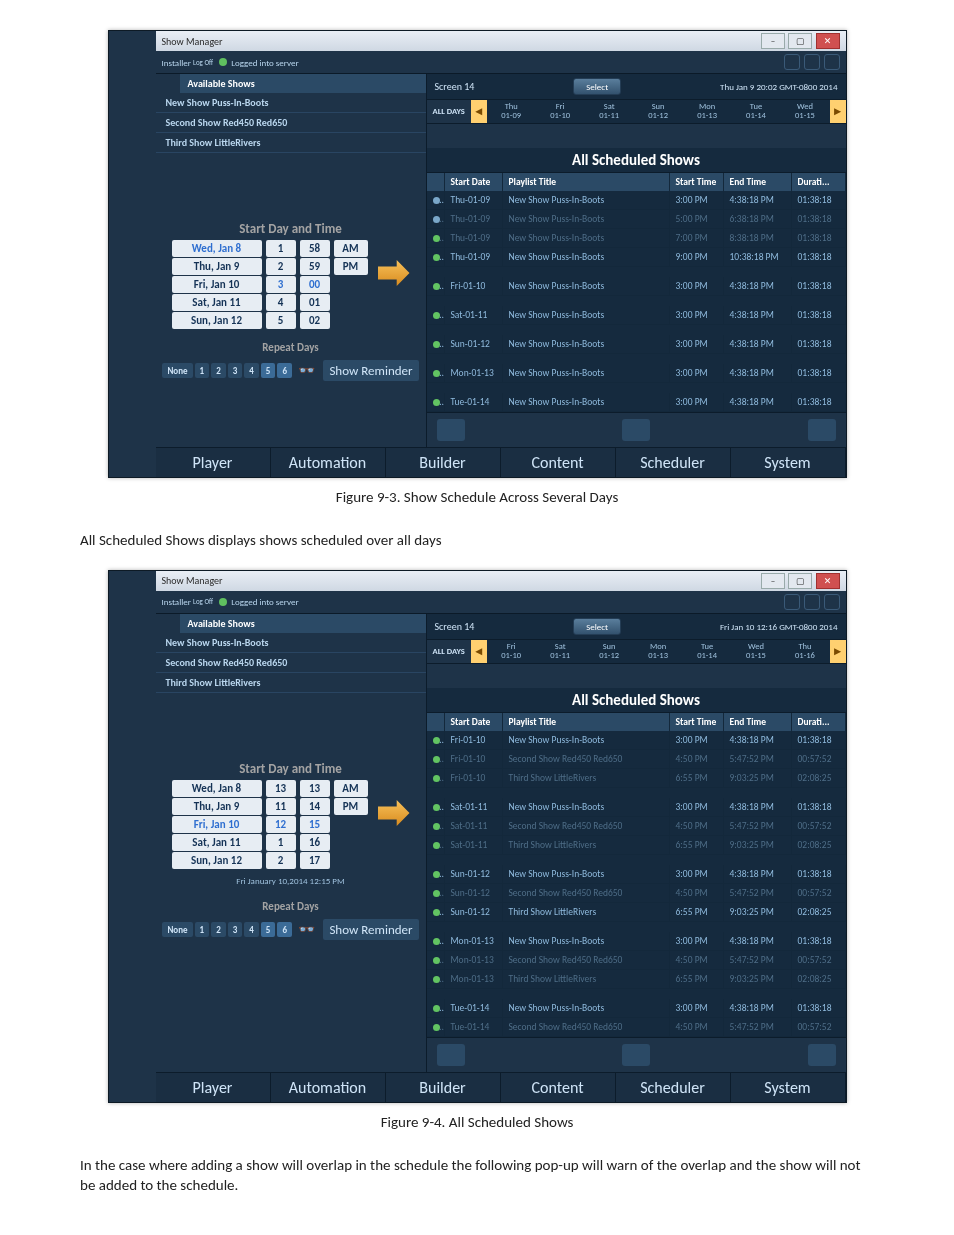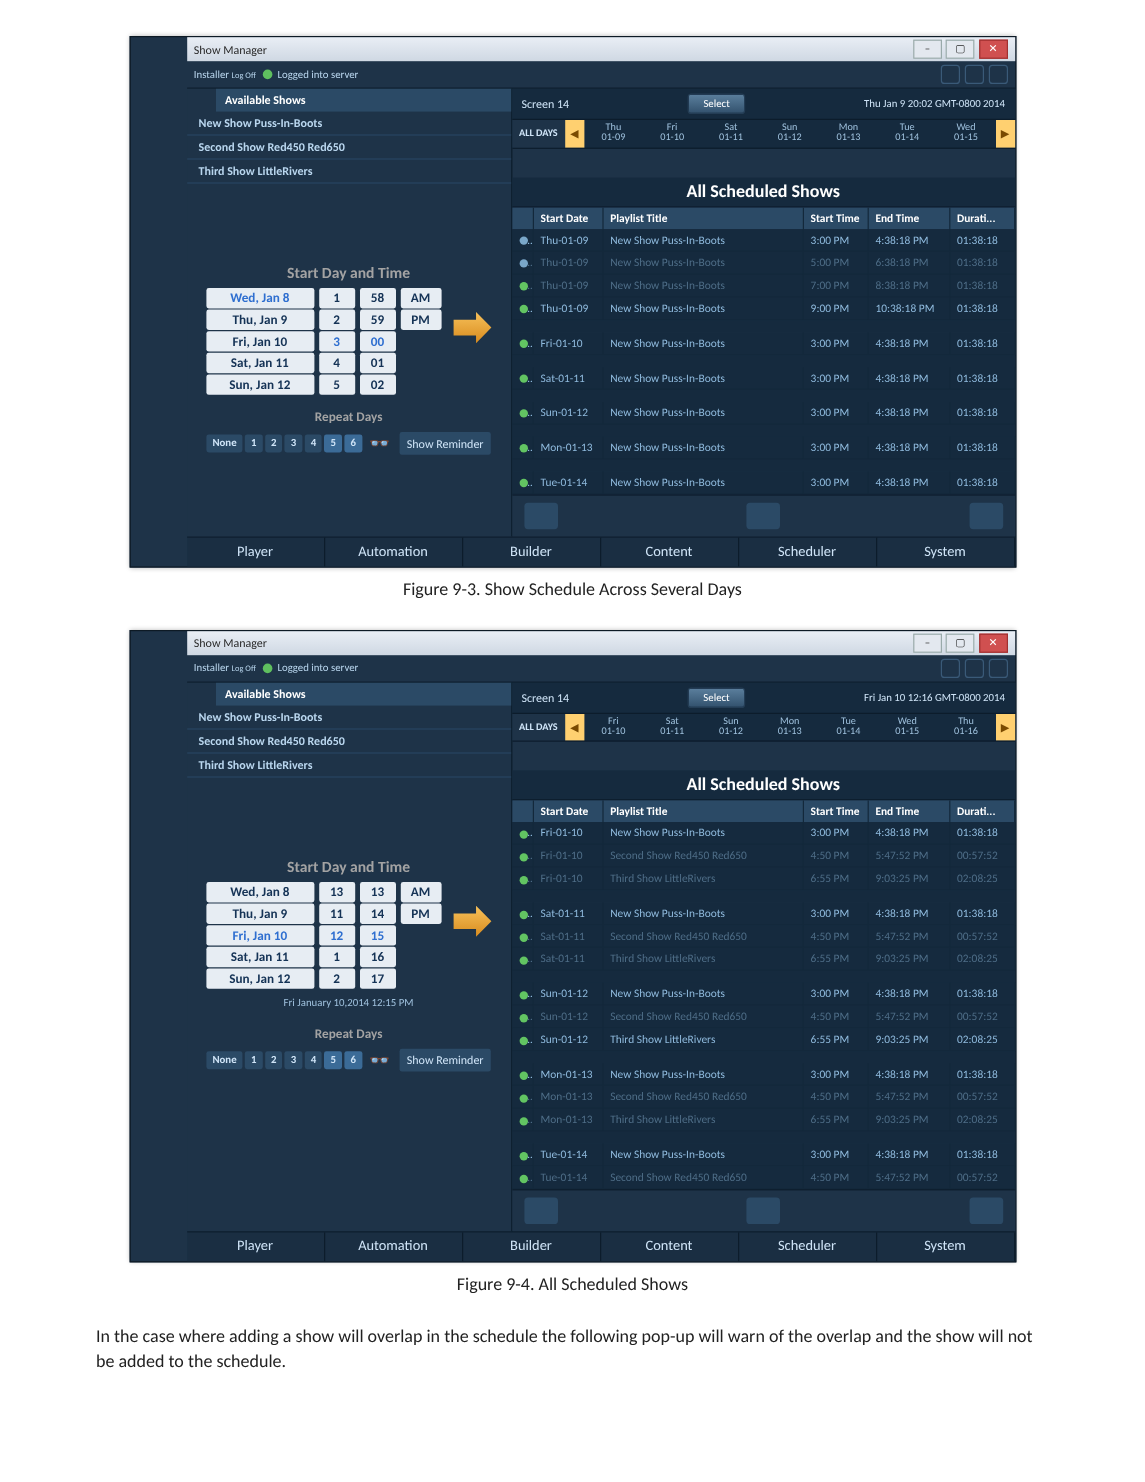--- a/index.html
+++ b/index.html
@@ -102,21 +102,21 @@
   .repeat{
     display:flex;gap:2px;justify-content:center;padding:2px 0 10px;align-items:center;
   }
   .repbtn{
     background:#2b4a66;color:#cfe4f7;font-size:9px;font-weight:bold;
     padding:2px 5px;border-radius:2px;
   }
   .repbtn.sel{background:#3b6b97}
   .sunglasses{font-size:14px;margin:0 4px}
   .reminder{
-    background:#2b4a66;color:#cfe4f7;font-size:10px;
+    background:#2b4a66;color:#cfe4f7;font-size:13px;
     padding:3px 6px;border-radius:2px;margin-left:2px;
   }
   
   .right{flex:1;display:flex;flex-direction:column}
   .rtop{
     display:flex;align-items:center;padding:4px 8px;
     background:#152a3e;border-bottom:1px solid #0c1c2b;
   }
   .rtop .spacer{flex:1}
   .selectbtn{
@@ -170,21 +170,21 @@
   .groupgap{height:10px;background:#152a3e}
   .btmiconbar{
     display:flex;justify-content:space-between;padding:6px 10px;
     background:#1e3348;border-top:1px solid #0c1c2b;
   }
   .flaticon{width:28px;height:22px;background:#2b4a66;border-radius:3px;display:inline-block}
   .bottomtabs{
     display:flex;background:#1a2e42;border-top:1px solid #0c1c2b;
   }
   .bottomtabs div{
-    flex:1;text-align:center;padding:5px 0;font-size:12px;color:#cfe4f7;
+    flex:1;text-align:center;padding:5px 0;font-size:16px;color:#cfe4f7;
     border-right:1px solid #0c1c2b;
   }
   
   .figcap{
     text-align:center;font-size:15px;color:#222;margin:4px 0 24px;
   }
   .para{
     font-size:15px;color:#222;line-height:1.35;margin:0 0 20px;
   }
   .pagenum{
@@ -395,20 +395,21 @@
         <div>Player</div>
         <div>Automation</div>
         <div>Builder</div>
         <div>Content</div>
         <div>Scheduler</div>
         <div>System</div>
       </div>
   </div>
   <div class="figcap">Figure 9-3.  Show Schedule Across Several Days</div>
 
+  <p class="para">All Scheduled Shows displays shows scheduled over all days</p>
 
   <div class="sshot">
     <div class="titlebar">
       <span>Show Manager</span>
       <span class="spacer"></span>
       <span class="winbtns">
         <span>–</span>
         <span>▢</span>
         <span class="close">✕</span>
       </span>

